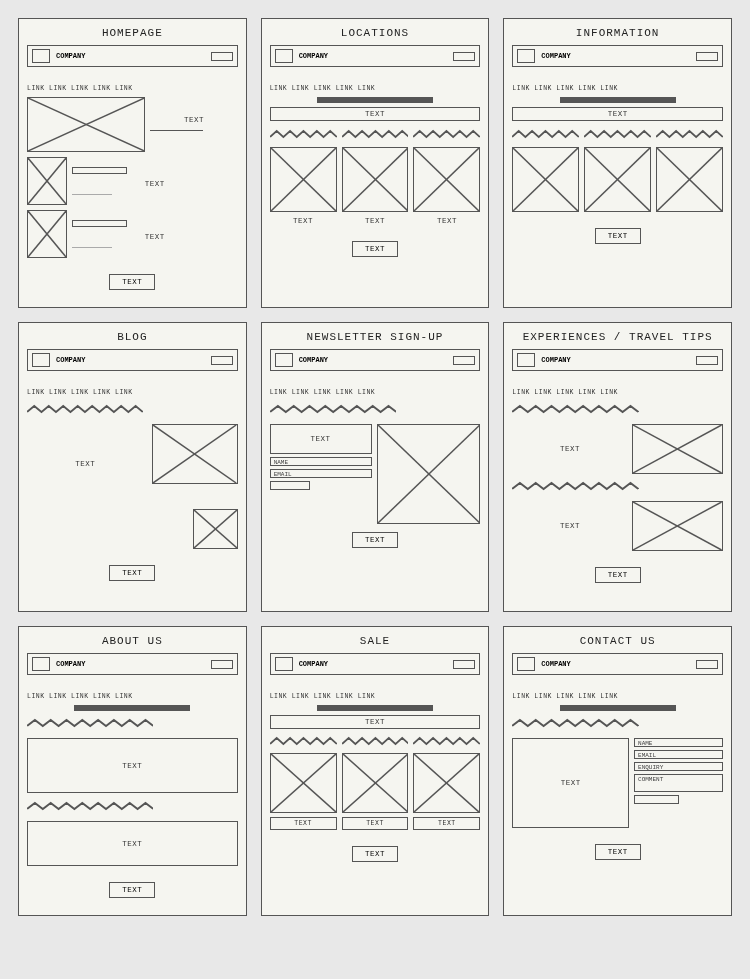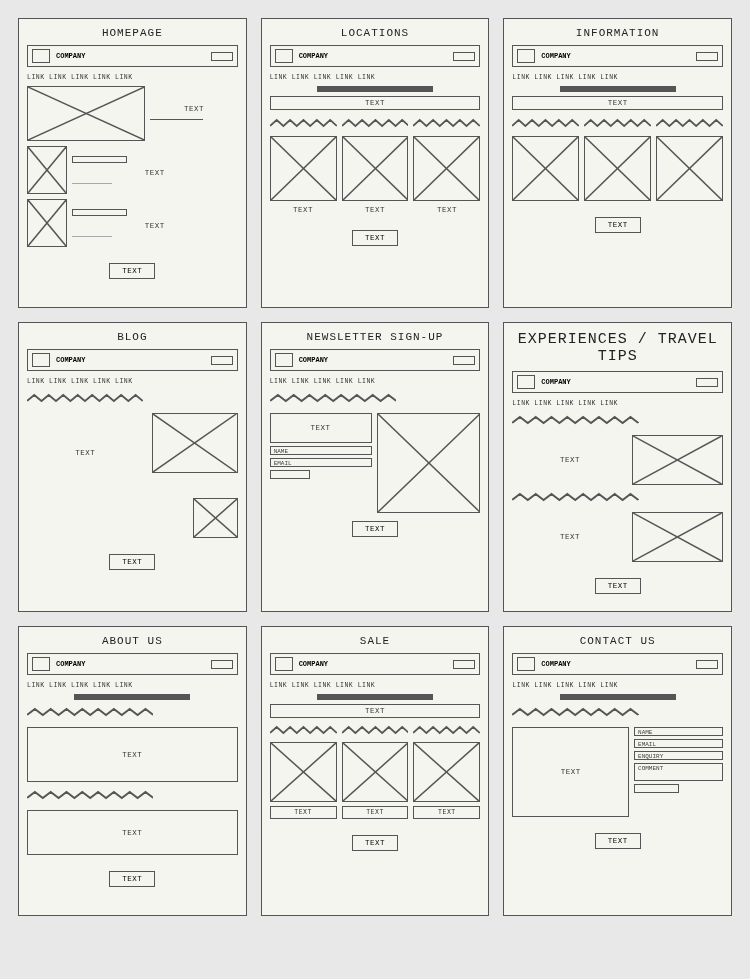--- a/index.html
+++ b/index.html
@@ -30,21 +30,21 @@
       margin-bottom: 6px;
       font-weight: normal;
       color: #222;
     }
     
     .nav-bar {
       display: flex;
       align-items: center;
       border: 1.5px solid #555;
       padding: 3px 4px;
-      margin-bottom: 7px;
+      margin-bottom: 18px;
       gap: 4px;
     }
     .nav-logo-box {
       width: 18px;
       height: 14px;
       border: 1.5px solid #555;
       flex-shrink: 0;
     }
     .nav-company {
       font-size: 7px;
@@ -368,21 +368,21 @@
           </svg>
       </div>
     </div>
 
     <div class="footer-area">
       <div class="footer-btn">TEXT</div>
     </div>
   </div>
 
   <div class="wireframe">
-    <div class="page-title" style="font-size:15px;">Experiences / Travel Tips</div>
+    <div class="page-title" style="font-size:11px;">Experiences / Travel Tips</div>
     <div class="nav-bar">
       <div class="nav-logo-box"></div>
       <span class="nav-company">COMPANY</span>
       <div class="nav-btn"></div>
     </div>
     <div class="nav-links">LINK  LINK  LINK  LINK  LINK</div>
 
     <svg class="wavy-svg" style="width:60%; margin-bottom:5px;" viewBox="0 0 80 10" preserveAspectRatio="none">
         <polyline points="0,8 5,2 10,8 15,2 20,8 25,2 30,8 35,2 40,8 45,2 50,8 55,2 60,8 65,2 70,8 75,2 80,8" fill="none" stroke="#555" stroke-width="1.5"></polyline>
       </svg>

